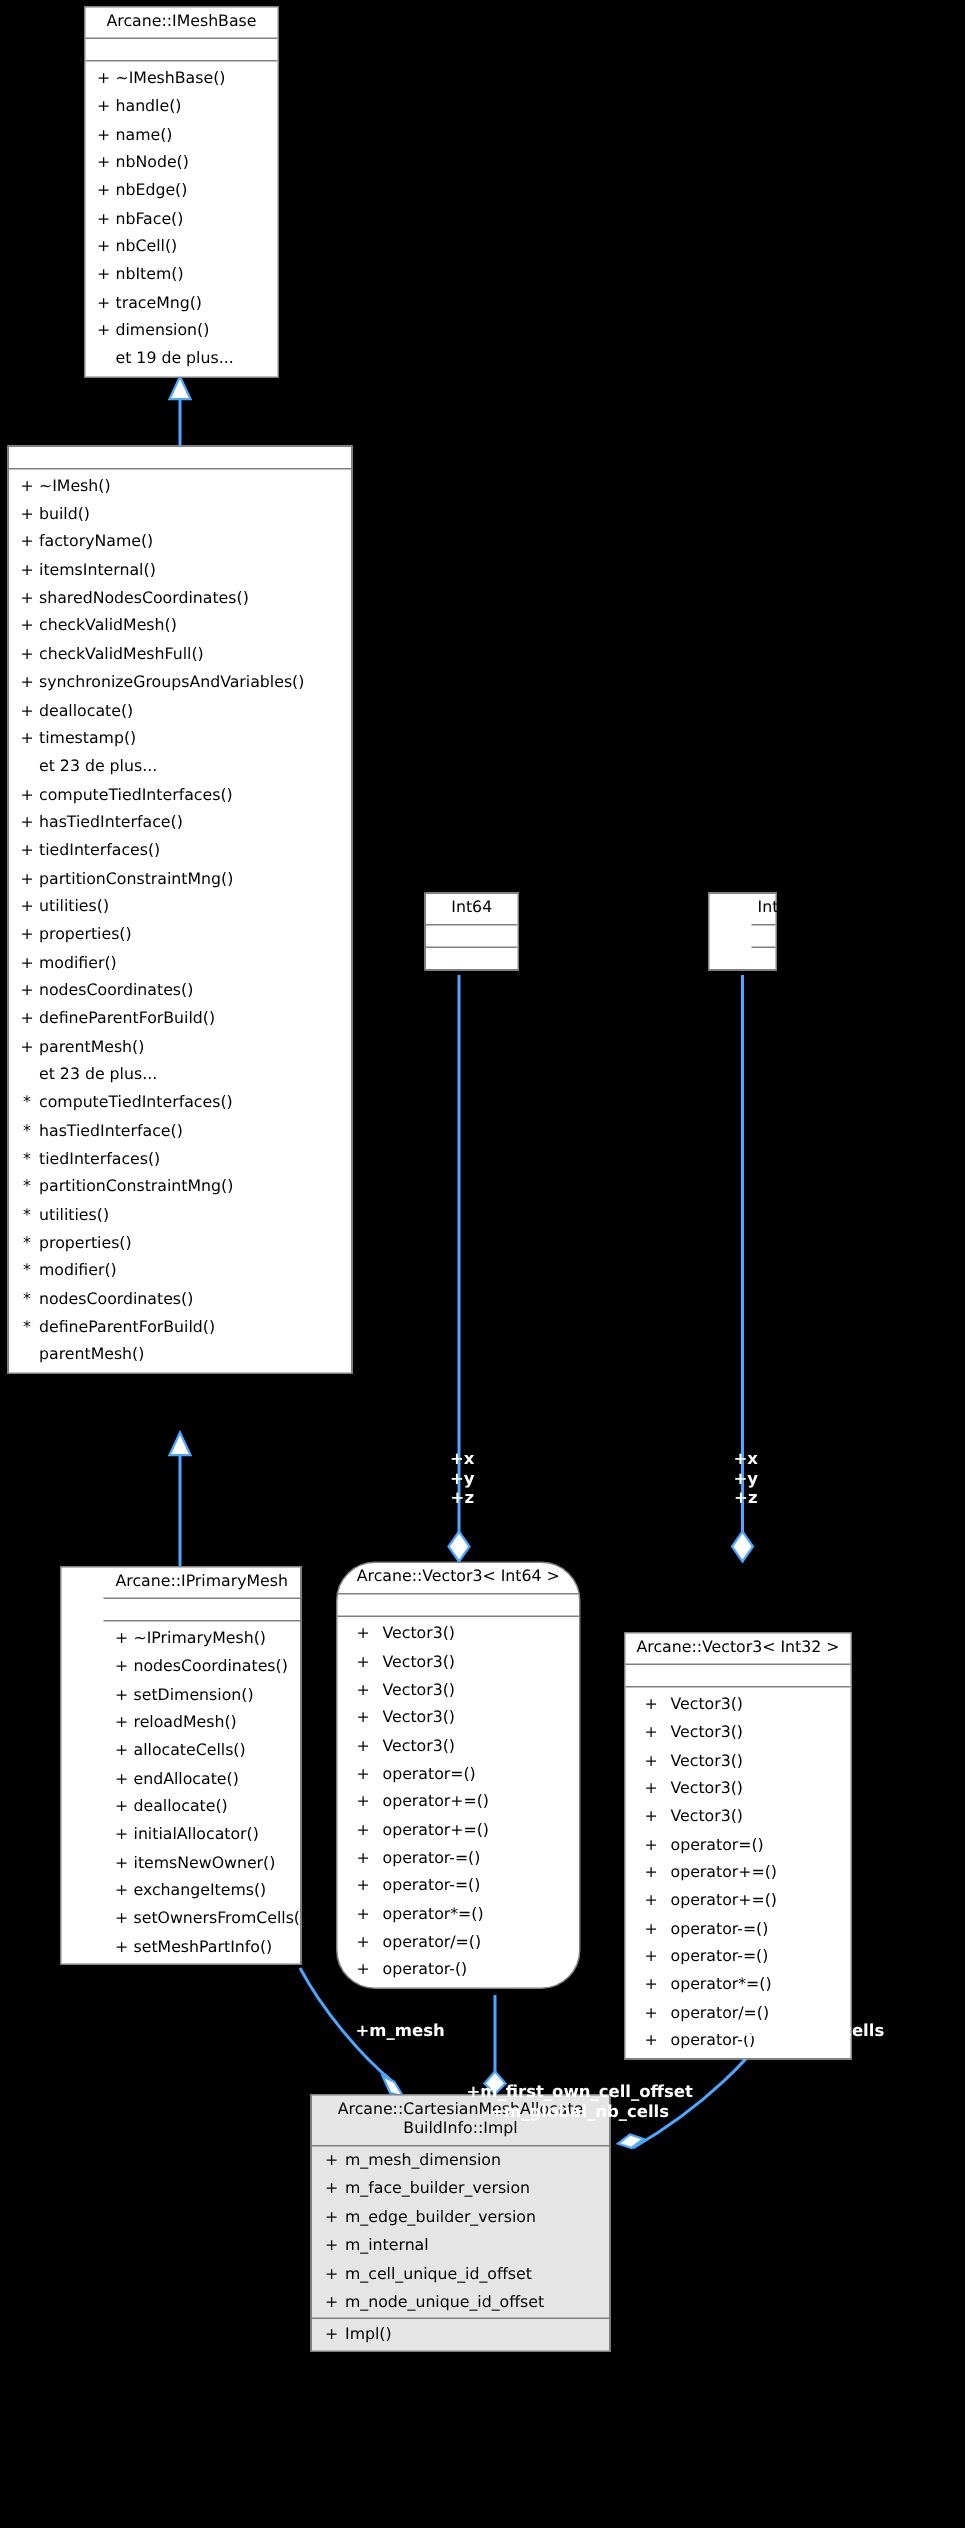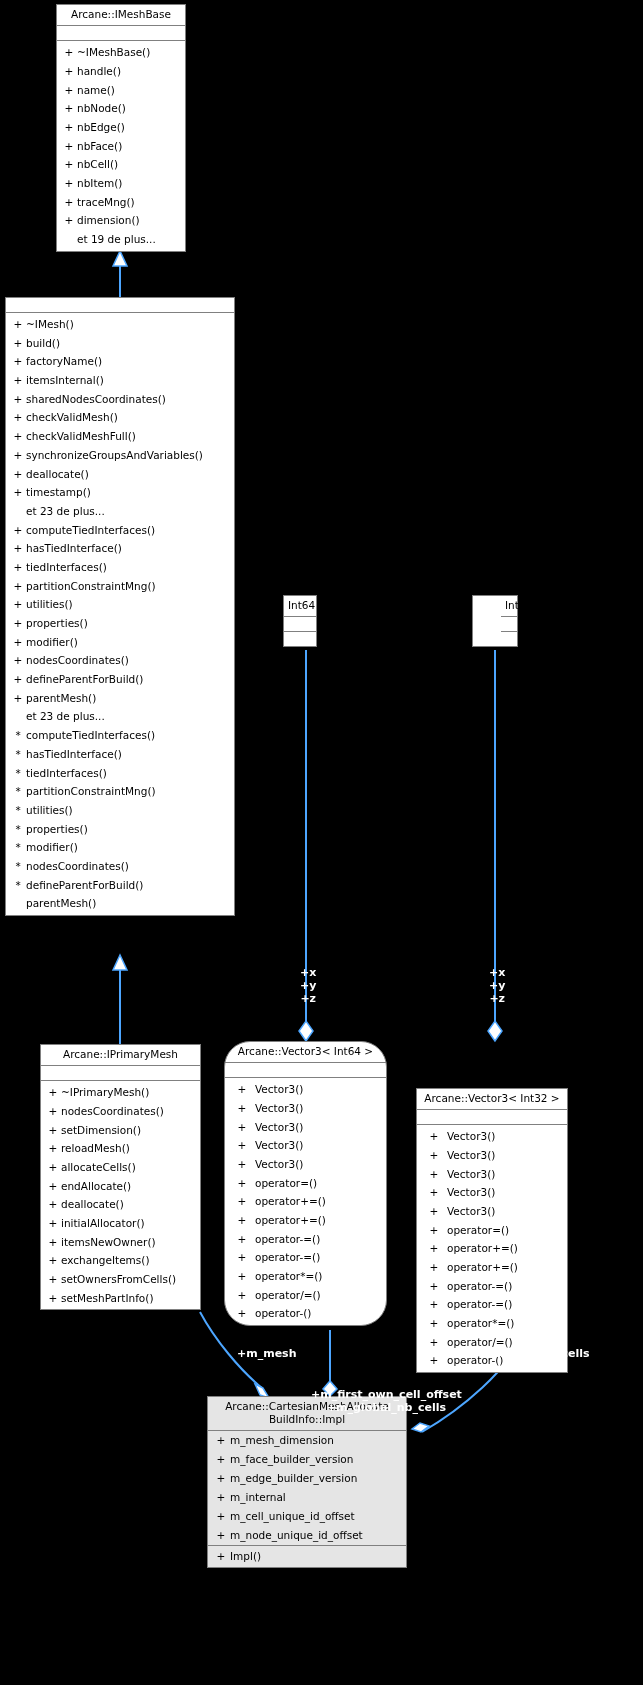--- a/index.html
+++ b/index.html
@@ -66,28 +66,28 @@
   }
   .row .nm { display: inline-block; }
   .row.cont .vis { visibility: hidden; }
   .node-attrs .row { line-height: 15px; height: 15px; }
 
   
   #n-imeshbase { left: 56px; top: 4px; width: 130px; }
   #n-imeshbase .node-attrs { height: 14px; }
   #n-imesh { left: 5px; top: 297px; width: 230px; }
   #n-imesh .node-attrs { height: 14px; }
-  #n-int64 { left: 283px; top: 595px; width: 34px; }
+  #n-int64 { left: 283px; top: 595px; width: 63px; }
   #n-int32 { left: 472px; top: 595px; width: 46px; padding-left: 28px; }
   #n-int64 .node-attrs, #n-int32 .node-attrs { height: 14px; }
   #n-int64 .node-ops, #n-int32 .node-ops { height: 14px; padding: 0; }
   #n-vec64 { left: 224px; top: 1041px; width: 163px; border-radius: 26px; }
   #n-vec32 { left: 416px; top: 1088px; width: 152px; }
   #n-vec64 .node-attrs, #n-vec32 .node-attrs { height: 14px; }
-  #n-iprimary { left: 40px; top: 1044px; width: 161px; }
+  #n-iprimary { left: 40px; top: 1044px; width: 161px; padding-left: 28px; }
   #n-iprimary .node-attrs { height: 14px; }
   #n-impl { left: 207px; top: 1396px; width: 200px; }
   #n-impl .node-attrs { border-bottom: 1px solid #808080; }
   #n-impl .node-title { border-bottom: 1px solid #808080; }
 
   .vecrow .vis { width: 26px; flex: 0 0 26px; }
   .implrow .vis { width: 18px; flex: 0 0 18px; }
 
   .edge-label {
     position: absolute;

